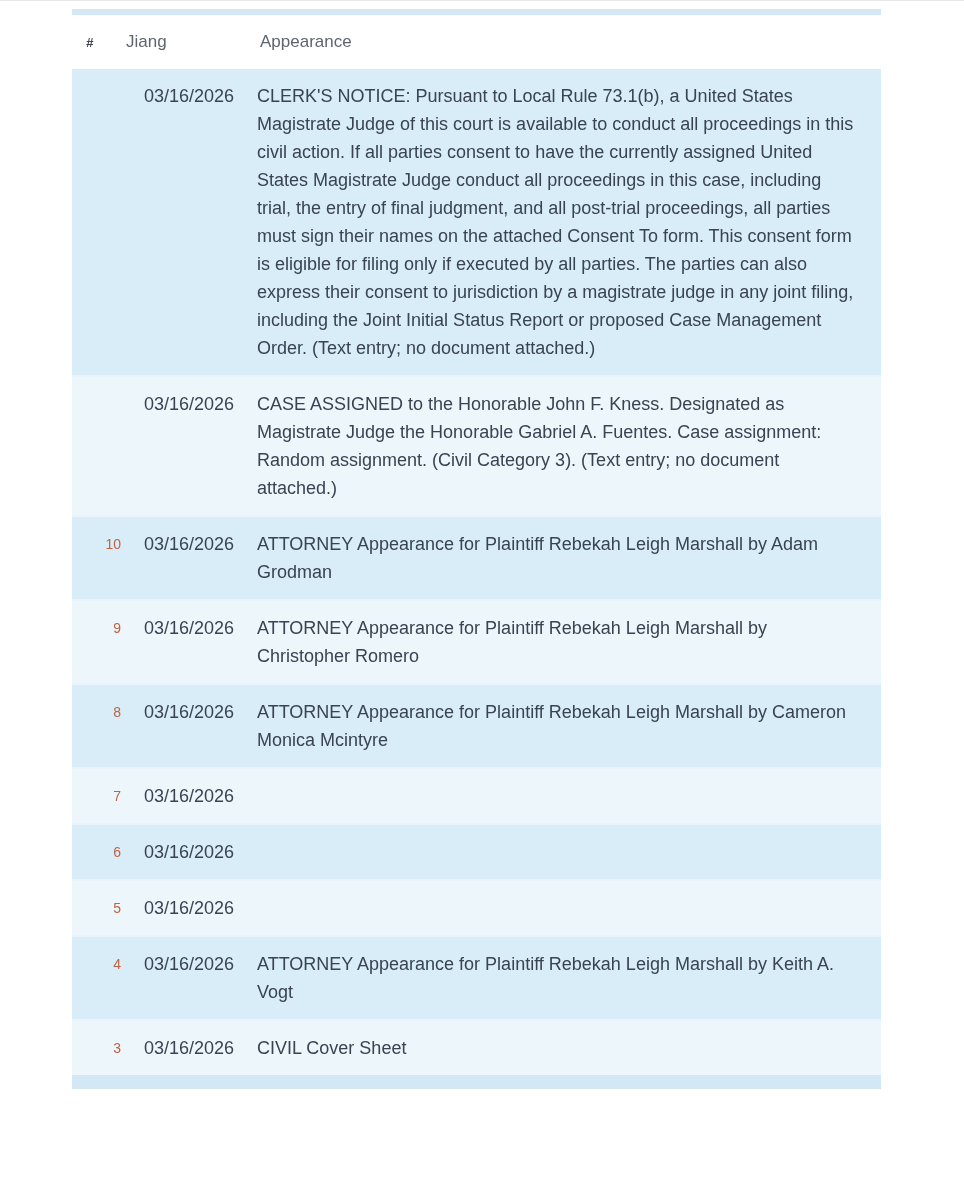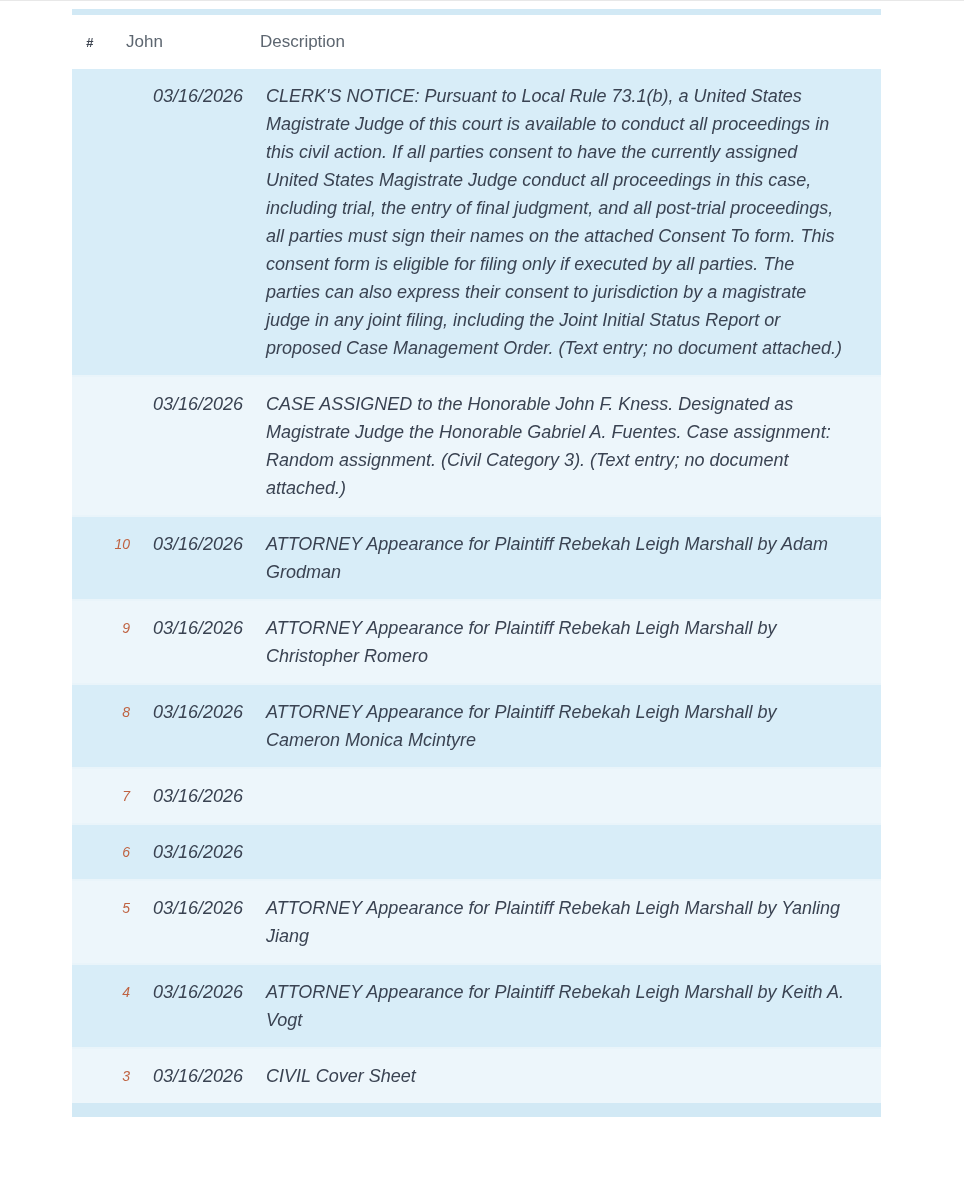--- a/index.html
+++ b/index.html
@@ -43,26 +43,25 @@
     padding-left: 14px;
     font-size: 13px;
     font-style: italic;
     font-weight: 700;
     color: #3d4450;
   }
   .docket-header .h-desc {
     padding-left: 10px;
   }
   .rows .row {
-    padding: 13px 16px;
+    padding: 13px 7px;
     border-top: 2px solid #e9f4fa;
     color: #3a4352;
     font-size: 18px;
     line-height: 28px;
-    font-style: italic;
   }
   .rows .row:first-child { border-top: none; }
   .rows .row:nth-child(odd)  { background: #d8edf8; }
   .rows .row:nth-child(even) { background: #edf6fb; }
   .cell-num {
     text-align: right;
     padding-right: 12px;
     color: #bf6342;
     font-size: 14px;
   }
@@ -82,22 +81,22 @@
 <body>
 
 <div class="top-hairline"></div>
 
 <div class="docket-wrap">
 
   <div class="partial-strip-top"></div>
 
   <div class="docket-header grid-cols">
     <div class="h-num">#</div>
-    <div class="h-date">John</div>
-    <div class="h-desc">Description</div>
+    <div class="h-date">Jiang</div>
+    <div class="h-desc">Appearance</div>
   </div>
 
   <div class="rows">
   <div class="row grid-cols">
     <div class="cell-num"></div>
     <div class="cell-date">03/16/2026</div>
     <div class="cell-desc">CLERK'S NOTICE: Pursuant to Local Rule 73.1(b), a United States Magistrate Judge of this court is available to conduct all proceedings in this civil action. If all parties consent to have the currently assigned United States Magistrate Judge conduct all proceedings in this case, including trial, the entry of final judgment, and all post-trial proceedings, all parties must sign their names on the attached Consent To form. This consent form is eligible for filing only if executed by all parties. The parties can also express their consent to jurisdiction by a magistrate judge in any joint filing, including the Joint Initial Status Report or proposed Case Management Order. (Text entry; no document attached.)</div>
   </div>
 
   <div class="row grid-cols">
@@ -130,21 +129,20 @@
   </div>
 
   <div class="row grid-cols">
     <div class="cell-num">6</div>
     <div class="cell-date">03/16/2026</div>
   </div>
 
   <div class="row grid-cols">
     <div class="cell-num">5</div>
     <div class="cell-date">03/16/2026</div>
-    <div class="cell-desc">ATTORNEY Appearance for Plaintiff Rebekah Leigh Marshall by Yanling Jiang</div>
   </div>
 
   <div class="row grid-cols">
     <div class="cell-num">4</div>
     <div class="cell-date">03/16/2026</div>
     <div class="cell-desc">ATTORNEY Appearance for Plaintiff Rebekah Leigh Marshall by Keith A. Vogt</div>
   </div>
 
   <div class="row grid-cols">
     <div class="cell-num">3</div>

